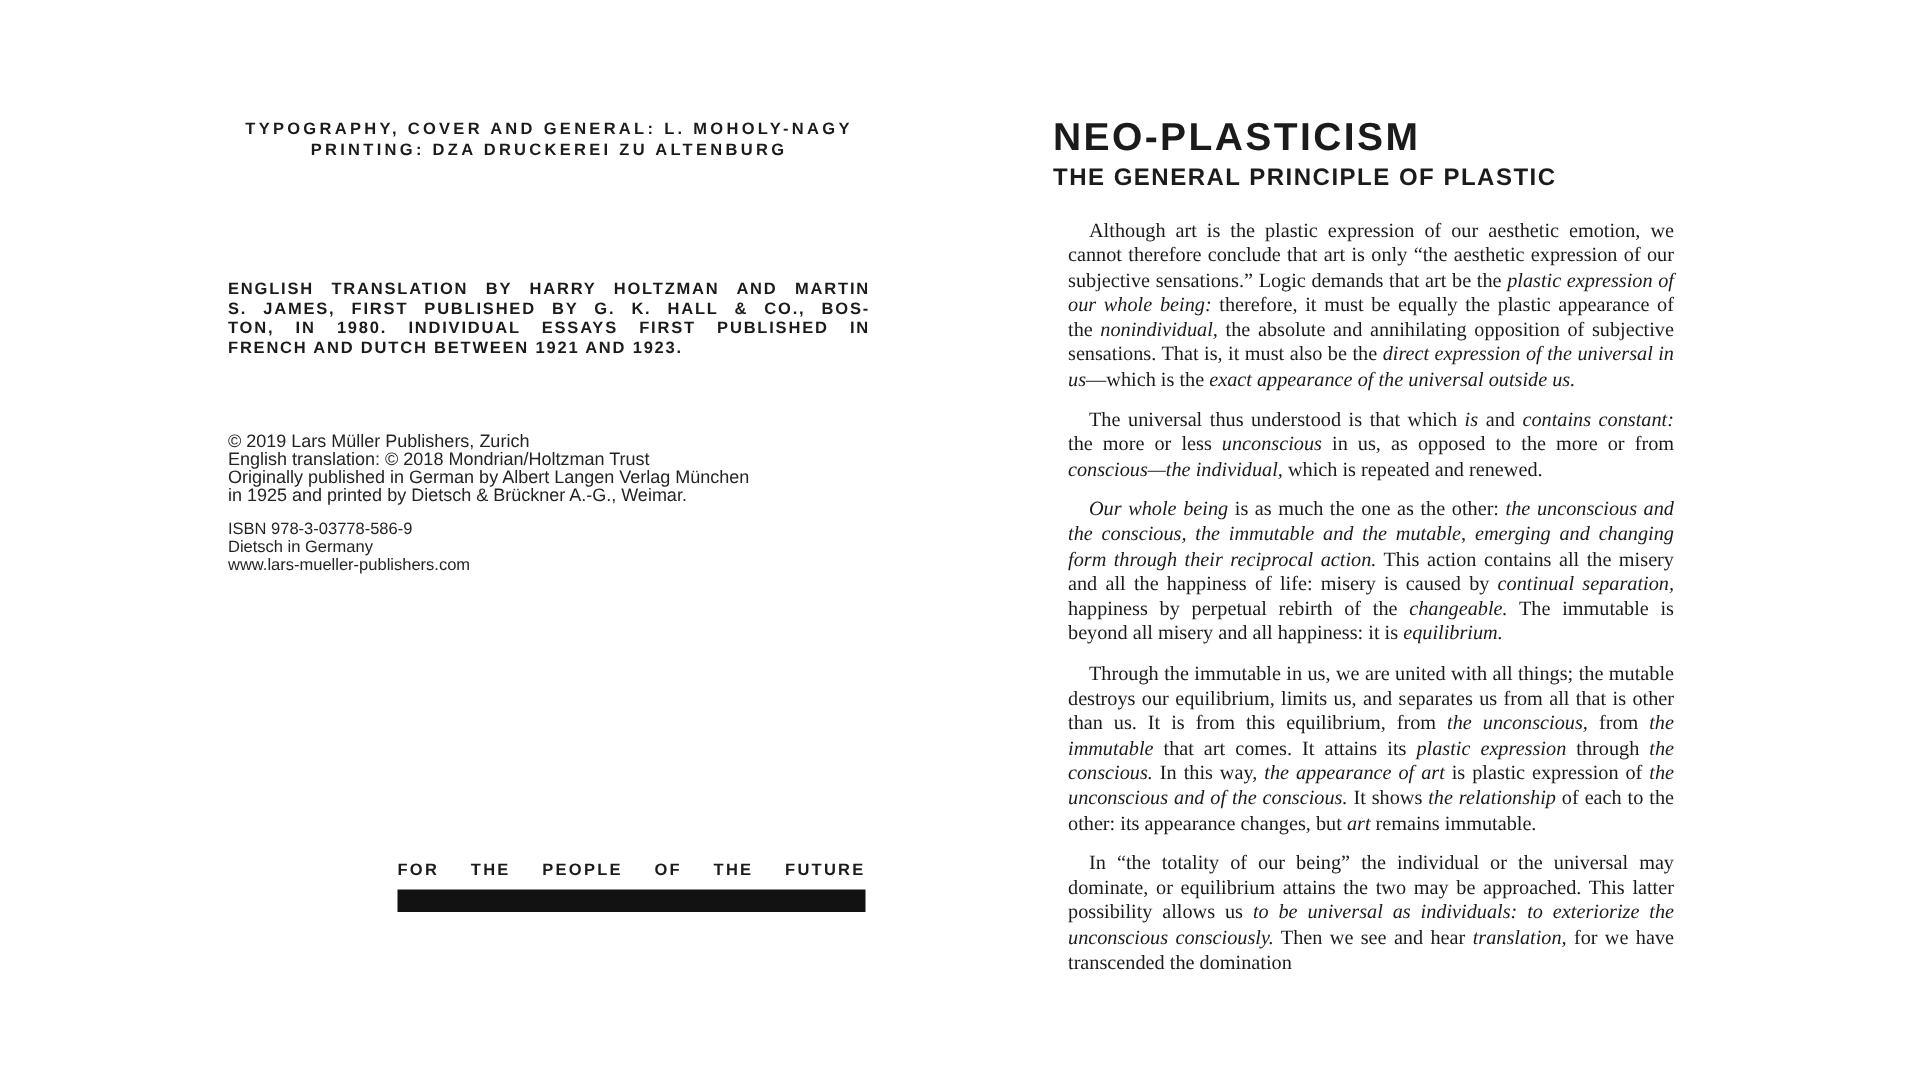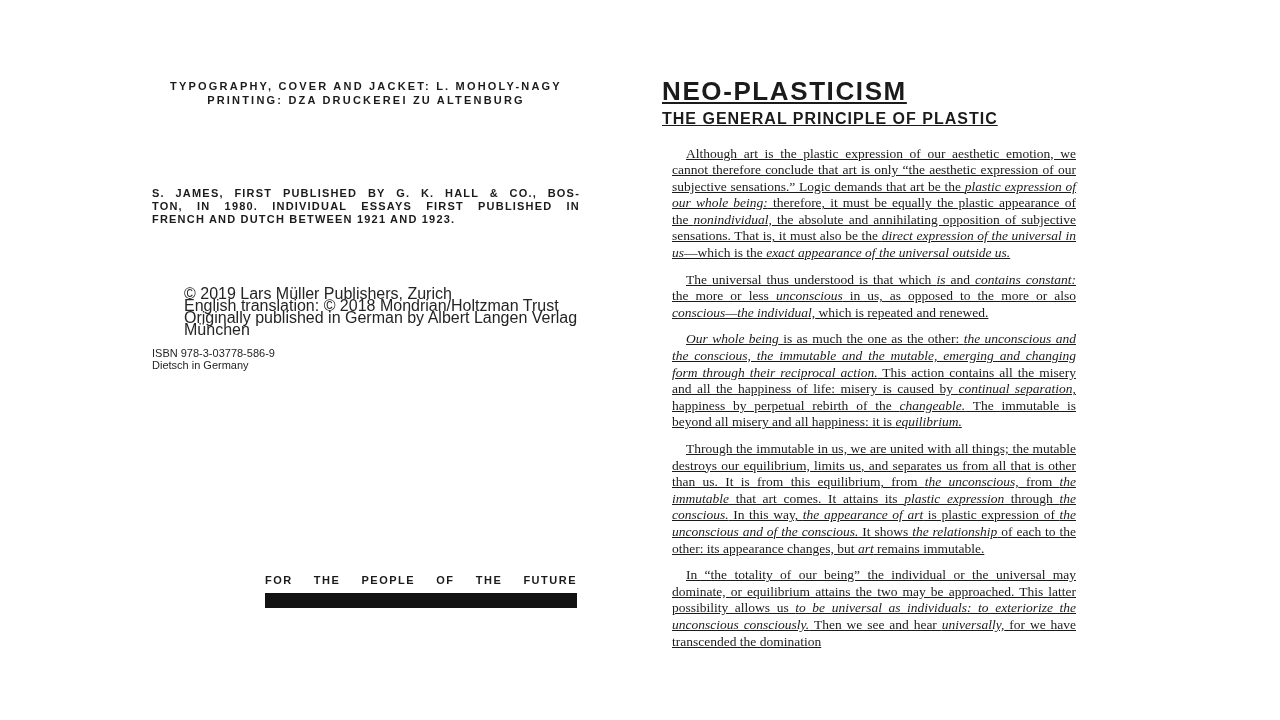--- a/index.html
+++ b/index.html
@@ -20,39 +20,39 @@
   .center-lines > div{text-align:center;white-space:nowrap;}
   .translation-note{
     position:absolute;left:152px;top:187px;width:428px;
     font-weight:bold;font-size:11px;line-height:13px;
     letter-spacing:1.2px;
   }
   .justify-lines > div{text-align:justify;text-align-last:justify;}
   .justify-lines > div:last-child{text-align-last:left;}
   .colophon{
     position:absolute;left:152px;top:288px;width:440px;
-    font-size:16px;line-height:12px;color:#242424;margin-left:32px;
+    font-size:12px;line-height:12px;color:#242424;
   }
   .isbn-block{
     position:absolute;left:152px;top:347px;width:440px;
     font-size:11px;line-height:12px;color:#242424;
   }
   .motto{
     position:absolute;left:265px;top:572px;width:312px;
     font-weight:bold;font-size:11px;line-height:16px;
     letter-spacing:1.5px;
     text-align:justify;text-align-last:justify;
     white-space:nowrap;
   }
   .motto-bar{
     position:absolute;left:265px;top:593px;width:312px;height:15px;
     background:#121212;
   }
   
-  .essay{position:absolute;left:662px;top:78px;width:424px;text-decoration:underline;}
+  .essay{position:absolute;left:702px;top:78px;width:424px;}
   .essay-title{
     font-weight:bold;font-size:26px;line-height:27px;
     letter-spacing:1.6px;margin:0;white-space:nowrap;
   }
   .essay-subtitle{
     margin-top:5px;
     font-weight:bold;font-size:16px;line-height:17.5px;
     letter-spacing:1px;
   }
   .essay-body{
@@ -64,54 +64,57 @@
   .essay-body p{margin:10px;text-indent:14px;}
   .essay-body i{font-style:italic;}
 </style>
 </head>
 <body>
 
 <div class="spread">
 
   <div>
     <div class="credits-top center-lines">
-        <div>TYPOGRAPHY, COVER AND JACKET: L. MOHOLY-NAGY</div>
+        <div>TYPOGRAPHY, COVER AND GENERAL: L. MOHOLY-NAGY</div>
         <div>PRINTING: DZA DRUCKEREI ZU ALTENBURG</div>
       </div>
 
     <div class="translation-note justify-lines">
+        <div>ENGLISH TRANSLATION BY HARRY HOLTZMAN AND MARTIN</div>
         <div>S. JAMES, FIRST PUBLISHED BY G. K. HALL &amp; CO., BOS-</div>
         <div>TON, IN 1980. INDIVIDUAL ESSAYS FIRST PUBLISHED IN</div>
         <div>FRENCH AND DUTCH BETWEEN 1921 AND 1923.</div>
       </div>
 
     <div class="colophon">
         <div>© 2019 Lars Müller Publishers, Zurich</div>
         <div>English translation: © 2018 Mondrian/Holtzman Trust</div>
         <div>Originally published in German by Albert Langen Verlag München</div>
+        <div>in 1925 and printed by Dietsch &amp; Brückner A.-G., Weimar.</div>
       </div>
 
     <div class="isbn-block">
         <div>ISBN 978-3-03778-586-9</div>
         <div>Dietsch in Germany</div>
+        <div>www.lars-mueller-publishers.com</div>
       </div>
 
     <div class="motto">FOR THE PEOPLE OF THE FUTURE</div>
     <div class="motto-bar"></div>
   </div>
 
   <div class="essay">
     <h1 class="essay-title">NEO-PLASTICISM</h1>
 
     <div class="essay-subtitle justify-lines">
         <div>THE GENERAL PRINCIPLE OF PLASTIC</div>
       </div>
 
     <div class="essay-body">
         <p><span>Although art is the plastic expression of our aesthetic emotion, we cannot therefore conclude that art is only “the aesthetic expression of our subjective sensations.” Logic demands that art be the </span><i>plastic expression of our whole being:</i><span> therefore, it must be equally the plastic appearance of the </span><i>nonindividual,</i><span> the absolute and annihilating opposition of subjective sensations. That is, it must also be the </span><i>direct expression of the universal in us</i><span>—which is the </span><i>exact appearance of the universal outside us.</i></p>
-        <p><span>The universal thus understood is that which </span><i>is</i><span> and </span><i>contains constant:</i><span> the more or less </span><i>unconscious</i><span> in us, as opposed to the more or also </span><i>conscious—the individual,</i><span> which is repeated and renewed.</span></p>
+        <p><span>The universal thus understood is that which </span><i>is</i><span> and </span><i>contains constant:</i><span> the more or less </span><i>unconscious</i><span> in us, as opposed to the more or from </span><i>conscious—the individual,</i><span> which is repeated and renewed.</span></p>
         <p><i>Our whole being</i><span> is as much the one as the other: </span><i>the unconscious and the conscious, the immutable and the mutable, emerging and changing form through their reciprocal action.</i><span> This action contains all the misery and all the happiness of life: misery is caused by </span><i>continual separation,</i><span> happiness by perpetual rebirth of the </span><i>changeable.</i><span> The immutable is beyond all misery and all happiness: it is </span><i>equilibrium.</i></p>
         <p><span>Through the immutable in us, we are united with all things; the mutable destroys our equilibrium, limits us, and separates us from all that is other than us. It is from this equilibrium, from </span><i>the unconscious,</i><span> from </span><i>the immutable</i><span> that art comes. It attains its </span><i>plastic expression</i><span> through </span><i>the conscious.</i><span> In this way, </span><i>the appearance of art</i><span> is plastic expression of </span><i>the unconscious and of the conscious.</i><span> It shows </span><i>the relationship</i><span> of each to the other: its appearance changes, but </span><i>art</i><span> remains immutable.</span></p>
-        <p><span>In “the totality of our being” the individual or the universal may dominate, or equilibrium attains the two may be approached. This latter possibility allows us </span><i>to be universal as individuals: to exteriorize the unconscious consciously.</i><span> Then we see and hear </span><i>universally,</i><span> for we have transcended the domination</span></p>
+        <p><span>In “the totality of our being” the individual or the universal may dominate, or equilibrium attains the two may be approached. This latter possibility allows us </span><i>to be universal as individuals: to exteriorize the unconscious consciously.</i><span> Then we see and hear </span><i>translation,</i><span> for we have transcended the domination</span></p>
       </div>
   </div>
 
 </div>
 
 </body></html>

